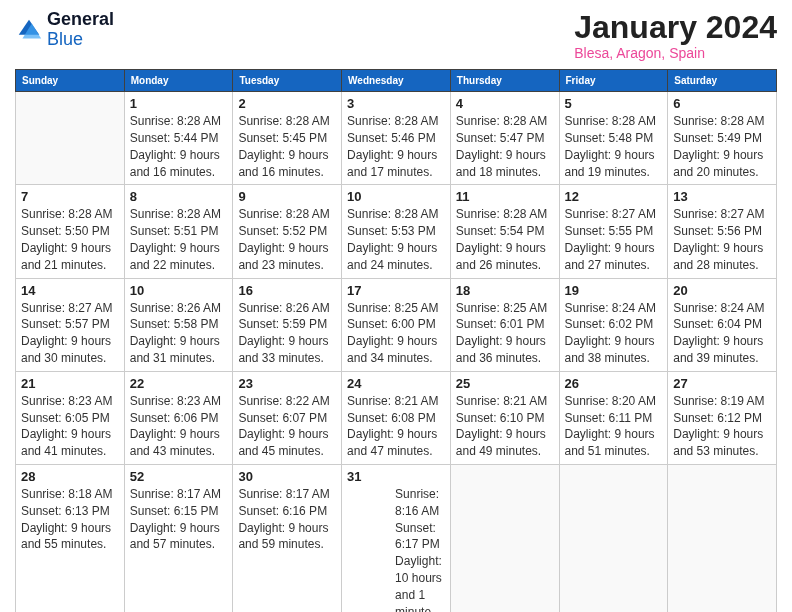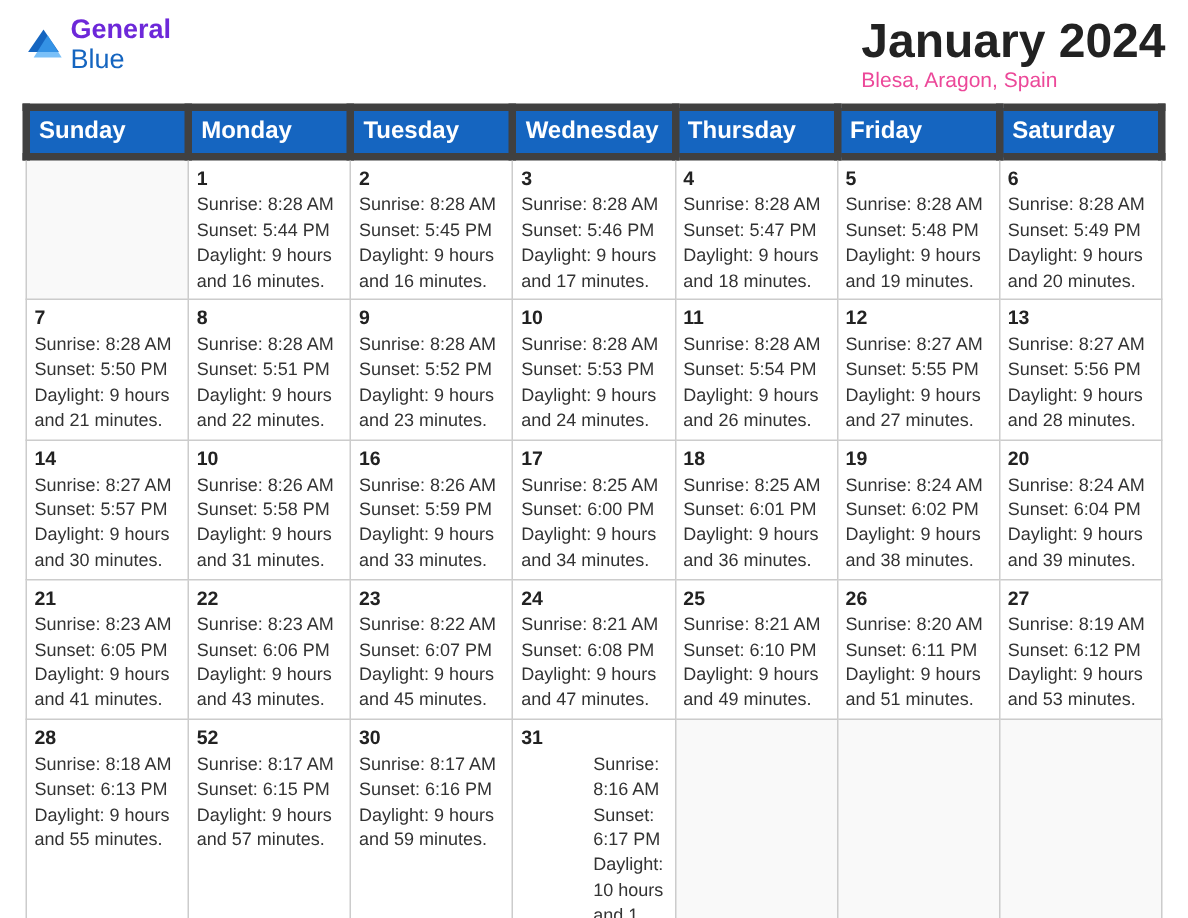--- a/index.html
+++ b/index.html
@@ -29,21 +29,21 @@
       gap: 4px;
     }
     .logo-text {
       display: flex;
       flex-direction: column;
       line-height: 1.1;
     }
     .logo-general {
       font-size: 18px;
       font-weight: bold;
-      color: #6d28d9;
+      color: #0f172a;
     }
     .logo-blue {
       font-size: 18px;
       font-weight: normal;
       color: #1565c0;
     }
     .logo-icon {
       width: 28px;
       height: 28px;
     }
@@ -64,23 +64,23 @@
       width: 100%;
       border-collapse: collapse;
       flex: 1;
       table-layout: fixed;
     }
     .calendar-table th {
       background-color: #1565c0;
       color: #fff;
       text-align: left;
       padding: 5px 6px;
-      font-size: 16px;
+      font-size: 10px;
       font-weight: bold;
-      border: 5px solid #404040;
+      border: 1px solid #404040;
     }
     .calendar-table td {
       border: 1px solid #ccc;
       vertical-align: top;
       padding: 4px 5px;
       font-size: 10px;
       color: #333;
       height: 90px;
     }
     .day-number {

